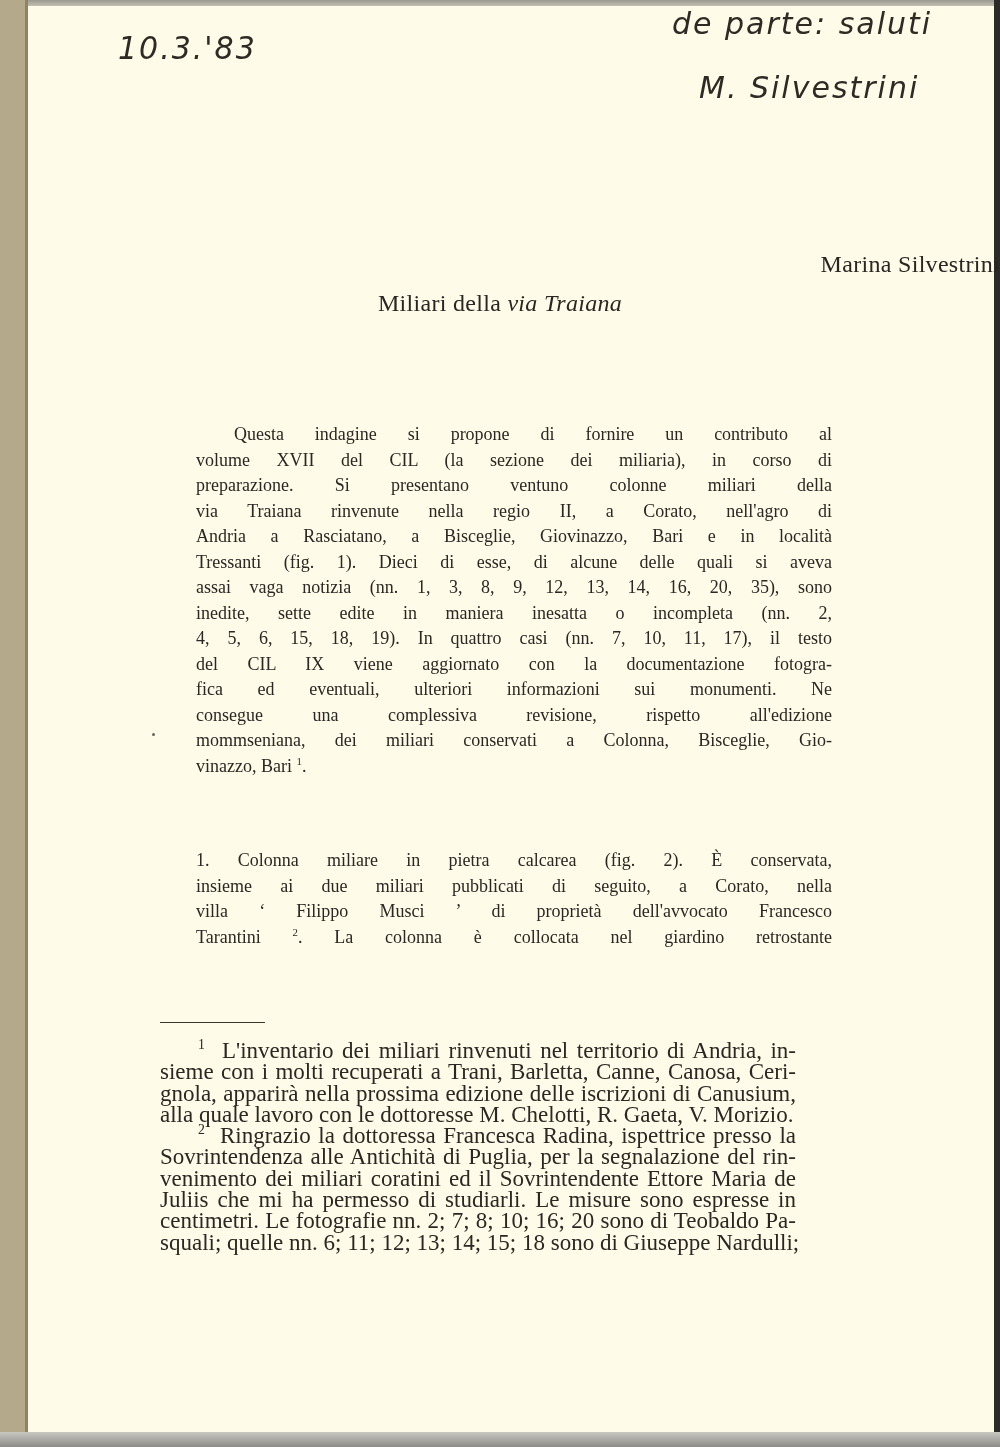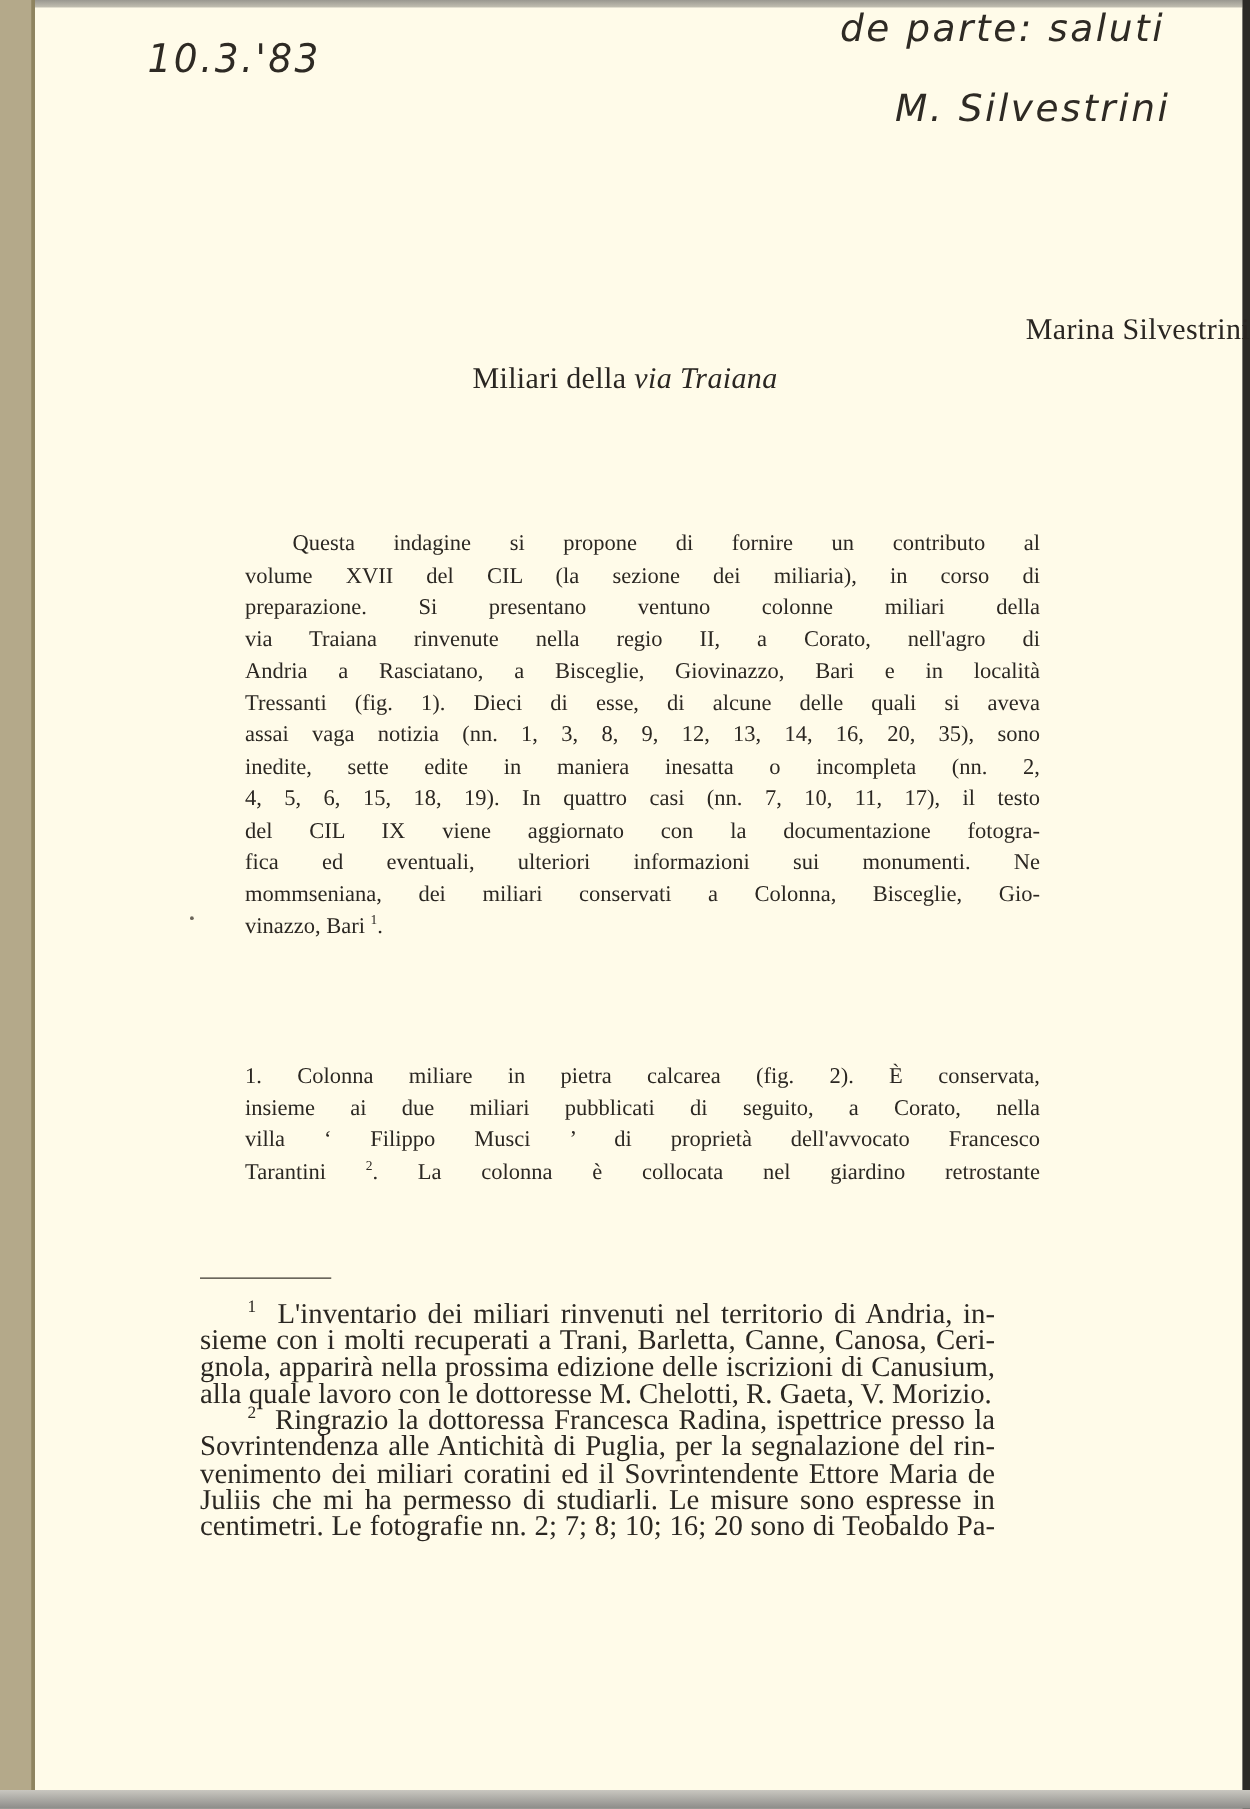--- a/index.html
+++ b/index.html
@@ -6,21 +6,21 @@
   body { width:1000px; height:1447px; background:#8e8e8a; position:relative; overflow:hidden; font-family:"Liberation Serif", "DejaVu Serif", serif; }
   .topbar { position:absolute; left:0; top:0; width:1000px; height:7px; background:linear-gradient(#9a9890,#c9c6b8); }
   .botbar { position:absolute; left:0; top:1432px; width:1000px; height:15px; background:linear-gradient(#c9c7c0,#8c8b88); }
   .leftstrip { position:absolute; left:0; top:0; width:28px; height:1432px; background:#b4a98a; }
   .leftstrip::after { content:""; position:absolute; right:0; top:0; width:3px; height:100%; background:#8f8460; }
   .rightedge { position:absolute; right:0; top:0; width:6px; height:1447px; background:#2c2b27; }
   .page { position:absolute; left:28px; top:6px; width:966px; height:1426px; background:#fffbe9; }
   .hand { position:absolute; font-family:"DejaVu Sans", sans-serif; color:#2e2a24; font-style:italic; font-weight:300; letter-spacing:2px; }
   .hand.date { left:118px; top:30px; font-size:30px; transform:scaleY(1.05); }
   .hand.ded1 { left:672px; top:6px; font-size:30px; }
-  .hand.ded2 { left:716px; top:70px; font-size:30px; }
+  .hand.ded2 { left:699px; top:70px; font-size:30px; }
   .title { position:absolute; left:0; width:1000px; text-align:center; color:#2a2622; font-size:24px; letter-spacing:0.3px; }
   .title.author { top:251px;text-align:right; }
   .title.article { top:290px; }
   .title i { font-style:italic; }
   .body { position:absolute; left:160px; width:636px; color:#2b2722; font-size:18px; line-height:25.5px; text-align:justify;margin-left:36px; }
   .body .line { display:block; text-align:justify; text-align-last:justify; white-space:nowrap; height:25.5px; }
   .body .line.last { text-align-last:left; }
   .intro { top:422px; }
   .entry { top:848px; }
   .rule { position:absolute; left:160px; top:1022px; width:105px; height:1px; background:#3b362e; }
@@ -53,20 +53,21 @@
   <span class="line">volume XVII del CIL (la sezione dei miliaria), in corso di</span>
   <span class="line">preparazione. Si presentano ventuno colonne miliari della</span>
   <span class="line">via Traiana rinvenute nella regio II, a Corato, nell'agro di</span>
   <span class="line">Andria a Rasciatano, a Bisceglie, Giovinazzo, Bari e in località</span>
   <span class="line">Tressanti (fig. 1). Dieci di esse, di alcune delle quali si aveva</span>
   <span class="line">assai vaga notizia (nn. 1, 3, 8, 9, 12, 13, 14, 16, 20, 35), sono</span>
   <span class="line">inedite, sette edite in maniera inesatta o incompleta (nn. 2,</span>
   <span class="line">4, 5, 6, 15, 18, 19). In quattro casi (nn. 7, 10, 11, 17), il testo</span>
   <span class="line">del CIL IX viene aggiornato con la documentazione fotogra-</span>
   <span class="line">fica ed eventuali, ulteriori informazioni sui monumenti. Ne</span>
+  <span class="line">consegue una complessiva revisione, rispetto all'edizione</span>
   <span class="line">mommseniana, dei miliari conservati a Colonna, Bisceglie, Gio-</span>
   <span class="line last"><span>vinazzo, Bari</span> <sup>1</sup><span>.</span></span>
 </div>
 
 <div class="mark"></div>
 
 <div class="body entry">
   <span class="line">1.  Colonna miliare in pietra calcarea (fig. 2). È conservata,</span>
   <span class="line">insieme ai due miliari pubblicati di seguito, a Corato, nella</span>
   <span class="line">villa ‘ Filippo Musci ’ di proprietà dell'avvocato Francesco</span>
@@ -78,13 +79,14 @@
 <div class="notes">
   <span class="line ind"><sup>1</sup>&nbsp; <span>L'inventario dei miliari rinvenuti nel territorio di Andria, in-</span></span>
   <span class="line">sieme con i molti recuperati a Trani, Barletta, Canne, Canosa, Ceri-</span>
   <span class="line">gnola, apparirà nella prossima edizione delle iscrizioni di Canusium,</span>
   <span class="line last">alla quale lavoro con le dottoresse M. Chelotti, R. Gaeta, V. Morizio.</span>
   <span class="line ind"><sup>2</sup>&nbsp; <span>Ringrazio la dottoressa Francesca Radina, ispettrice presso la</span></span>
   <span class="line">Sovrintendenza alle Antichità di Puglia, per la segnalazione del rin-</span>
   <span class="line">venimento dei miliari coratini ed il Sovrintendente Ettore Maria de</span>
   <span class="line">Juliis che mi ha permesso di studiarli. Le misure sono espresse in</span>
   <span class="line">centimetri. Le fotografie nn. 2; 7; 8; 10; 16; 20 sono di Teobaldo Pa-</span>
+  <span class="line">squali; quelle nn. 6; 11; 12; 13; 14; 15; 18 sono di Giuseppe Nardulli;</span>
 </div>
 
 </body></html>

